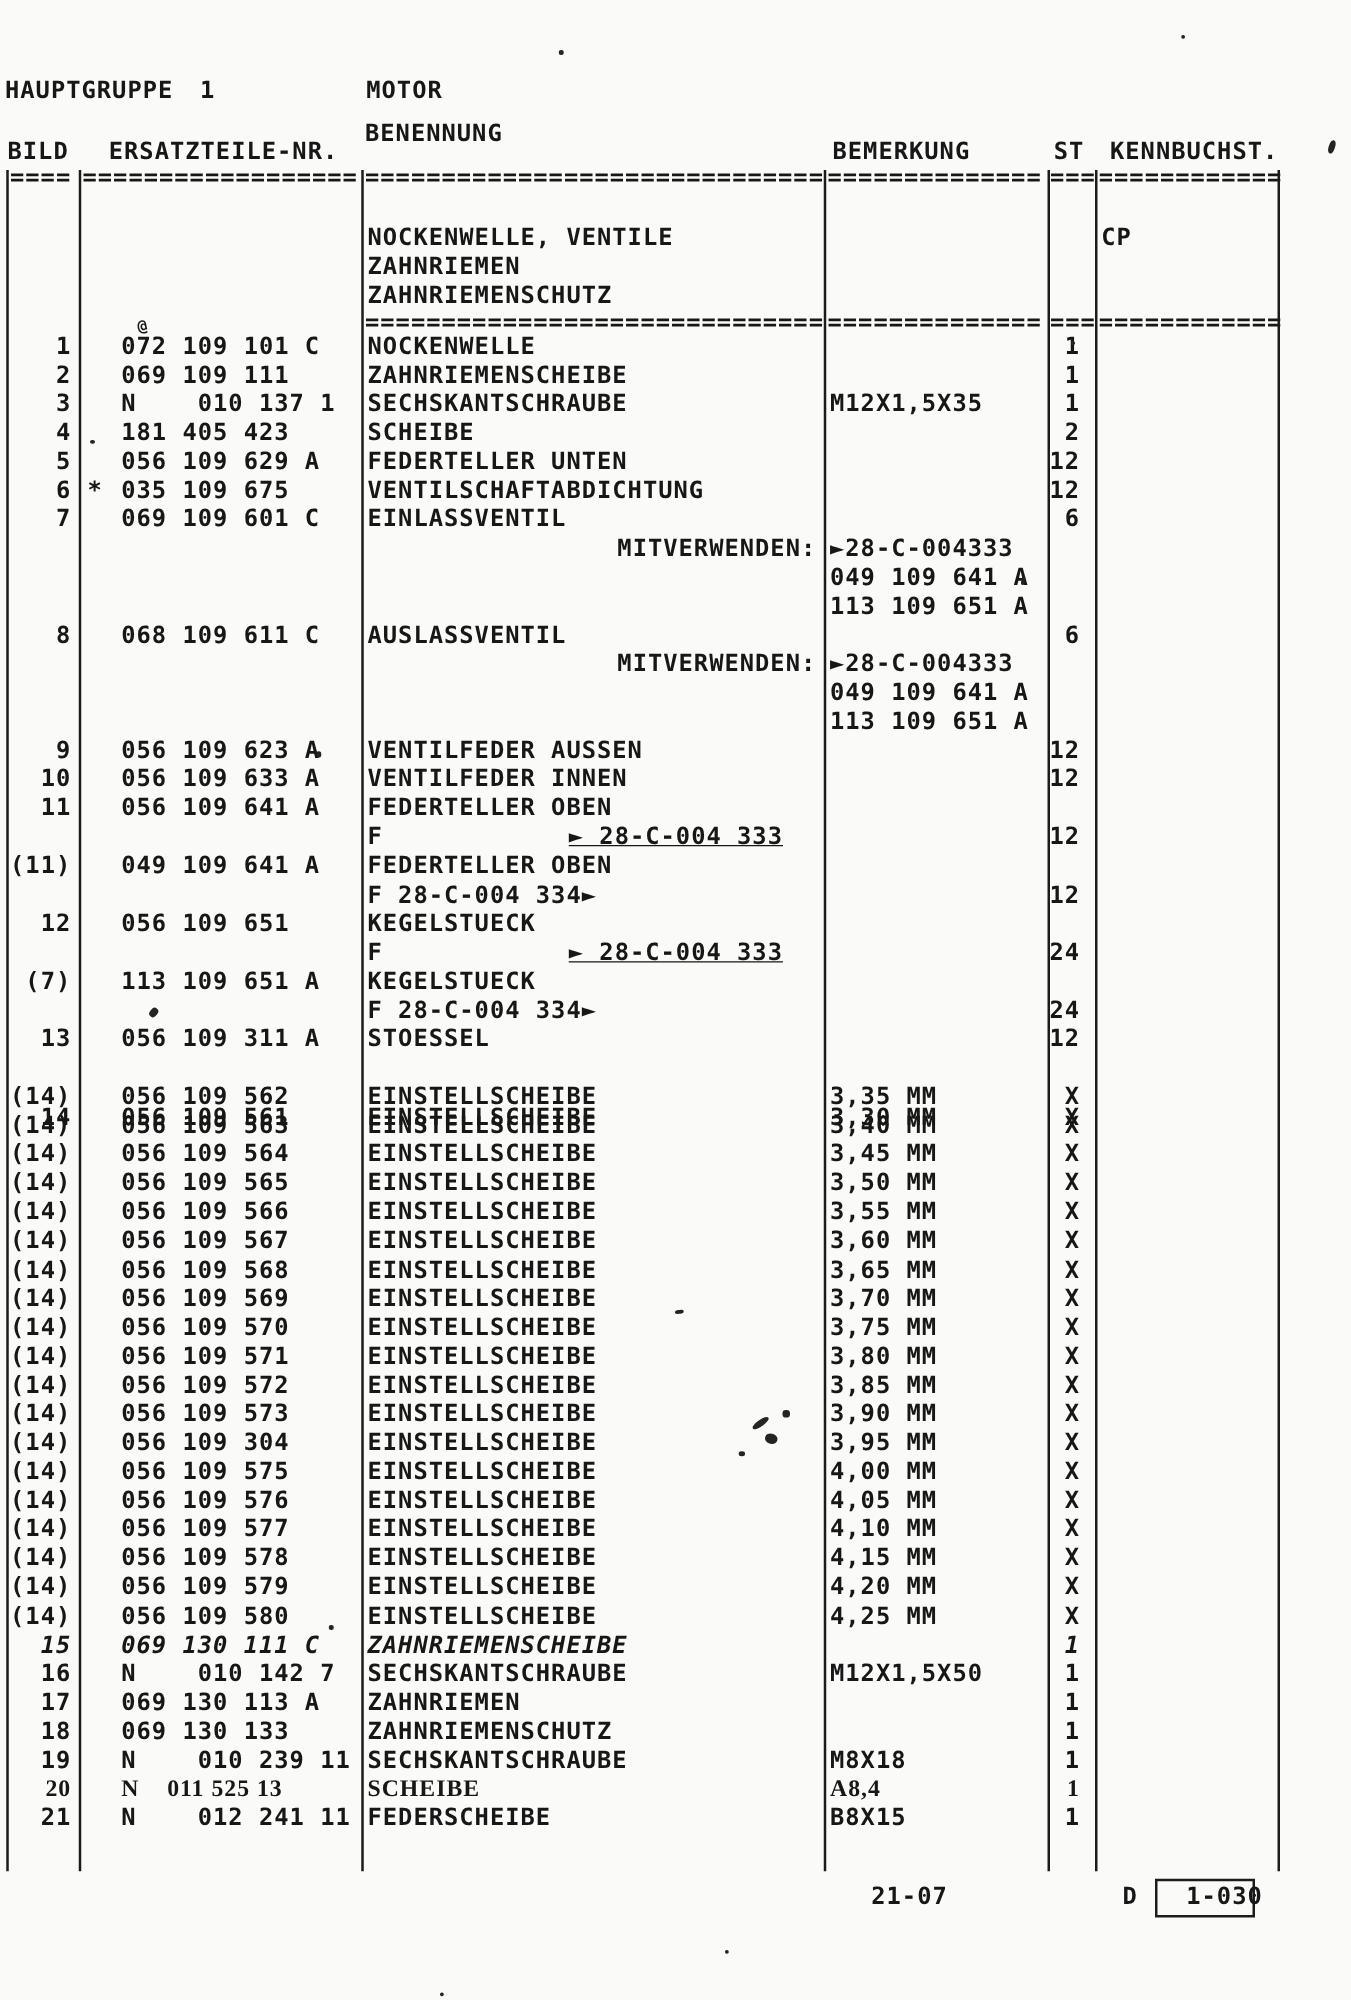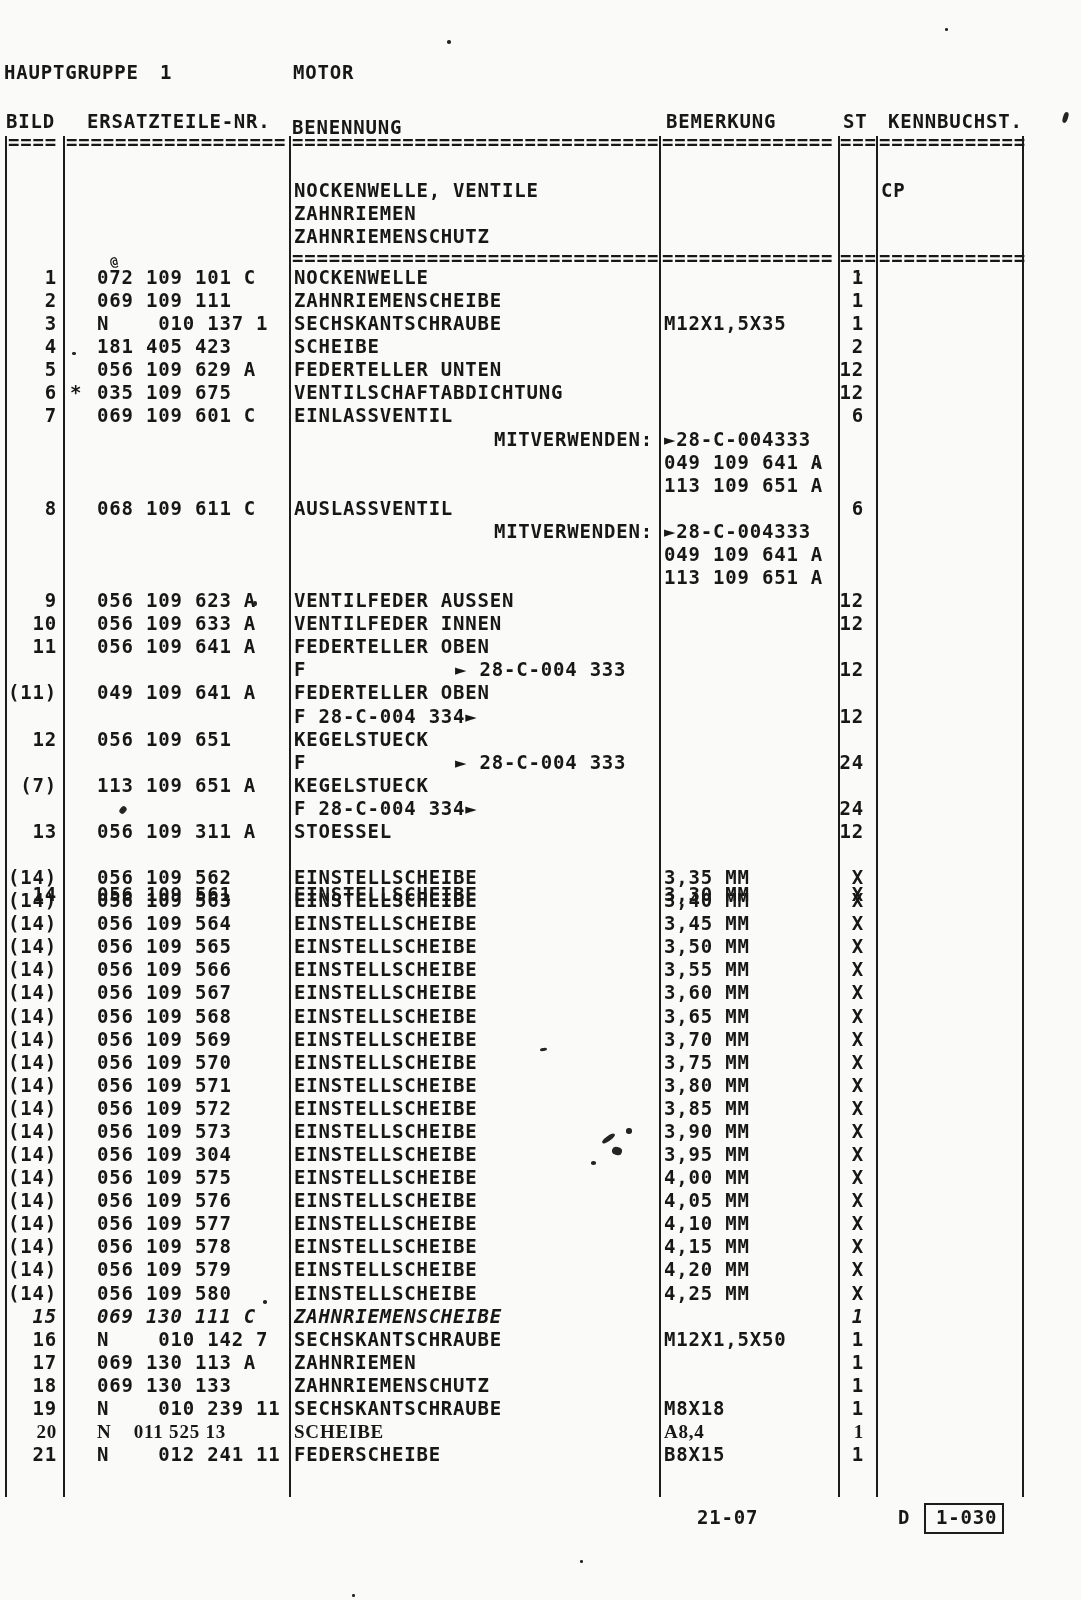--- a/index.html
+++ b/index.html
@@ -10,39 +10,39 @@
     overflow:hidden;
   }
   .t{position:absolute;white-space:pre;line-height:23px;}
   .vline{position:absolute;width:2px;background:#1c1c1c;top:136px;height:1361px;}
   .row{position:absolute;left:0;width:1081px;height:23px;}
   .row .t{top:0;}
   .bild{left:4px;width:53px;text-align:right;}
   .star{left:70px;}
   .nr{left:97px;}
   .ben{left:294px;}
-  .ben2{left:455px;}
+  .ben2{left:455px;text-decoration:underline;}
   .benright{left:294px;width:359px;text-align:right;}
   .bem{left:664px;}
   .st{left:832px;width:32px;text-align:right;}
   .spk{position:absolute;background:#242424;border-radius:45%;}
   .codebox{position:absolute;left:924px;top:1503px;width:76px;height:27px;border:2px solid #1c1c1c;}
 </style>
 </head>
 <body>
 
 <div class="page">
 
   <span class="t" style="left:4px;top:61px">HAUPTGRUPPE</span>
   <span class="t" style="left:160px;top:61px">1</span>
   <span class="t" style="left:293px;top:61px">MOTOR</span>
 
   <span class="t" style="left:6px;top:110px">BILD</span>
   <span class="t" style="left:87px;top:110px">ERSATZTEILE-NR.</span>
-  <span class="t" style="left:292px;top:116px">BENENNUNG</span>
+  <span class="t" style="left:292px;top:96px">BENENNUNG</span>
   <span class="t" style="left:666px;top:110px">BEMERKUNG</span>
   <span class="t" style="left:843px;top:110px">ST</span>
   <span class="t" style="left:888px;top:110px">KENNBUCHST.</span>
 
   <span class="t" style="left:8px;top:131px">====</span>
   <span class="t" style="left:66px;top:131px">==================</span>
   <span class="t" style="left:292px;top:131px">==============================</span>
   <span class="t" style="left:662px;top:131px">==============</span>
   <span class="t" style="left:840px;top:131px">===</span>
   <span class="t" style="left:879px;top:131px">============</span>
@@ -376,21 +376,21 @@
   <div class="vline" style="left:63px"></div>
   <div class="vline" style="left:289px"></div>
   <div class="vline" style="left:659px"></div>
   <div class="vline" style="left:838px"></div>
   <div class="vline" style="left:876px"></div>
   <div class="vline" style="left:1022px"></div>
 
   <span class="t" style="left:697px;top:1506px">21-07</span>
   <span class="t" style="left:898px;top:1506px">D</span>
   <div class="codebox">
-    <span class="t" style="left:10px;top:1px">1-030</span>
+    <span class="t" style="left:23px;top:1px">1-030</span>
   </div>
 
   <span class="t" style="left:110px;top:250px;font-size:13px;letter-spacing:0;transform:rotate(-12deg)">@</span>
   <div id="specks">
       <div class="spk" style="left: 1063px; top: 112px; width: 5px; height: 11px; transform: rotate(18deg);"></div>
       <div class="spk" style="left: 817px; top: 461px; width: 3px; height: 7px; transform: rotate(10deg);"></div>
       <div class="spk" style="left: 601px; top: 1136px; width: 15px; height: 5px; transform: rotate(-35deg);"></div>
       <div class="spk" style="left: 612px; top: 1147px; width: 10px; height: 8px; transform: rotate(15deg);"></div>
       <div class="spk" style="left: 626px; top: 1128px; width: 6px; height: 6px; transform: rotate(0deg);"></div>
       <div class="spk" style="left: 591px; top: 1161px; width: 5px; height: 4px; transform: rotate(0deg);"></div>

